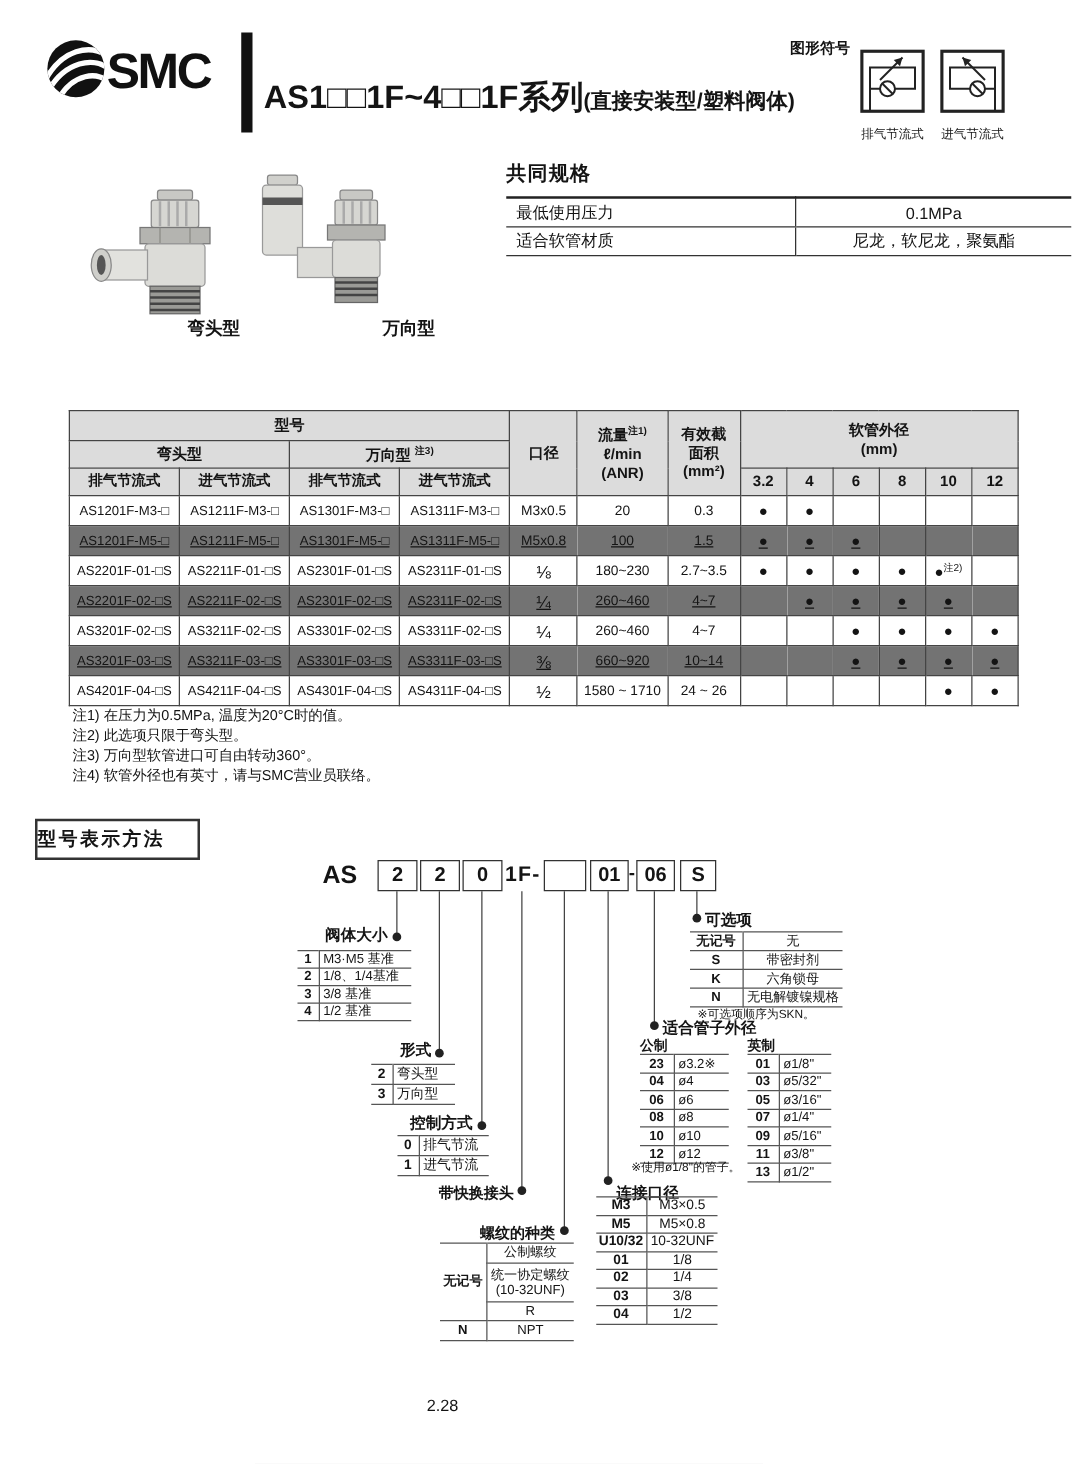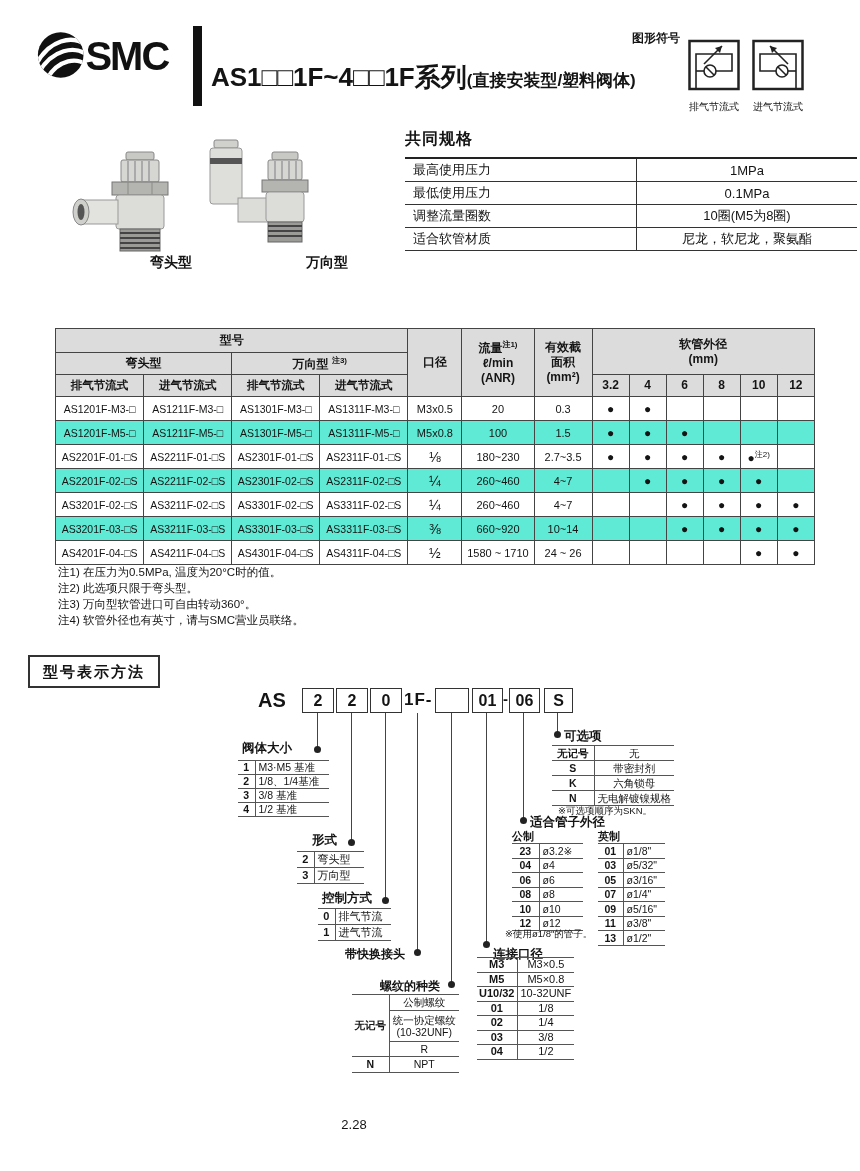--- a/index.html
+++ b/index.html
@@ -28,40 +28,40 @@
   table.specs td.v{text-align:center;border-left:1px solid #333;}
 
   
   table.main{position:absolute;left:55px;top:328px;width:760px;border-collapse:collapse;
              table-layout:fixed;font-size:11px;border:1.5px solid #333;}
   table.main th,table.main td{border:1px solid #444;text-align:center;padding:0;overflow:hidden;}
   table.main th{background:#dcdcdc;font-weight:bold;font-size:12px;line-height:1.25;}
   table.main th.small{font-size:11.5px;}
   table.main td{height:23px;white-space:nowrap;}
   table.main td.model{font-size:10.5px;}
-  table.main tr.alt td{background:#5eead4;}
+  table.main tr.alt td{background:#737373;text-decoration:underline;}
   table.main td.frac{font-size:14px;}
   .bdot{font-size:12px;}
   sup.dsup,sup.hsup{font-size:8px;}
 
   
   .note{left:58px;font-size:11.5px;white-space:nowrap;}
 
   
   #mlabel{left:28px;top:655px;width:128px;height:29px;border:2px solid #333;
-          font-size:15px;font-weight:bold;text-align:center;line-height:29px;letter-spacing:2px;}
+          font-size:15px;font-weight:bold;text-align:left;line-height:29px;letter-spacing:2px;}
   .cbox{position:absolute;top:688px;height:23px;border:1.5px solid #333;text-align:center;
         font-size:16px;font-weight:bold;line-height:23px;background:#fff;}
   #as-prefix{left:258px;top:689px;font-size:20px;font-weight:bold;}
   #mid-1f{left:404px;top:690px;font-size:17px;font-weight:bold;letter-spacing:1px;}
   #dash2{left:490px;top:690px;font-size:15px;font-weight:bold;}
   .vline{position:absolute;width:0;border-left:1px solid #444;}
   .ldot{position:absolute;width:7px;height:7px;border-radius:50%;background:#222;}
   .dlabel{position:absolute;font-size:12.5px;font-weight:bold;white-space:nowrap;}
-  .dlabel.r{}
+  .dlabel.r{text-align:right;}
   .subhead{position:absolute;font-size:11px;font-weight:bold;white-space:nowrap;}
   .mininote{position:absolute;font-size:9.5px;white-space:nowrap;}
 
   table.mini{position:absolute;border-collapse:collapse;border-top:1px solid #555;table-layout:fixed;}
   table.mini td{border-bottom:1px solid #555;padding:0 3px;line-height:1.15;overflow:hidden;}
   table.mini td.c{border-right:1px solid #555;font-weight:bold;text-align:center;padding:0 2px;}
   .t-bodysize td{height:13px;font-size:10.5px;white-space:nowrap;}
   .t-form td,.t-control td{height:15px;font-size:11px;white-space:nowrap;}
   .t-thread td{font-size:10.5px;}
   .t-thread td.d{text-align:center;}
@@ -168,31 +168,23 @@
         <line x1="68" y1="95" x2="102" y2="95"></line>
         <line x1="68" y1="100" x2="102" y2="100"></line>
       </g>
   </svg>
   <div class="abs photocap" style="left:150px">弯头型</div>
   <div class="abs photocap" style="left:306px">万向型</div>
 
   <div class="abs" id="specs-title">共同规格</div>
   <table class="specs">
     <tbody>
-        <tr>
-          <td class="k">最高使用压力</td>
-          <td class="v">1MPa</td>
-        </tr>
     <tr>
           <td class="k">最低使用压力</td>
           <td class="v">0.1MPa</td>
-        </tr>
-    <tr>
-          <td class="k">调整流量圈数</td>
-          <td class="v">10圈(M5为8圈)</td>
         </tr>
     <tr>
           <td class="k">适合软管材质</td>
           <td class="v">尼龙，软尼龙，聚氨酯</td>
         </tr>
   </tbody>
     </table>
 
   <table class="main">
     <colgroup>

